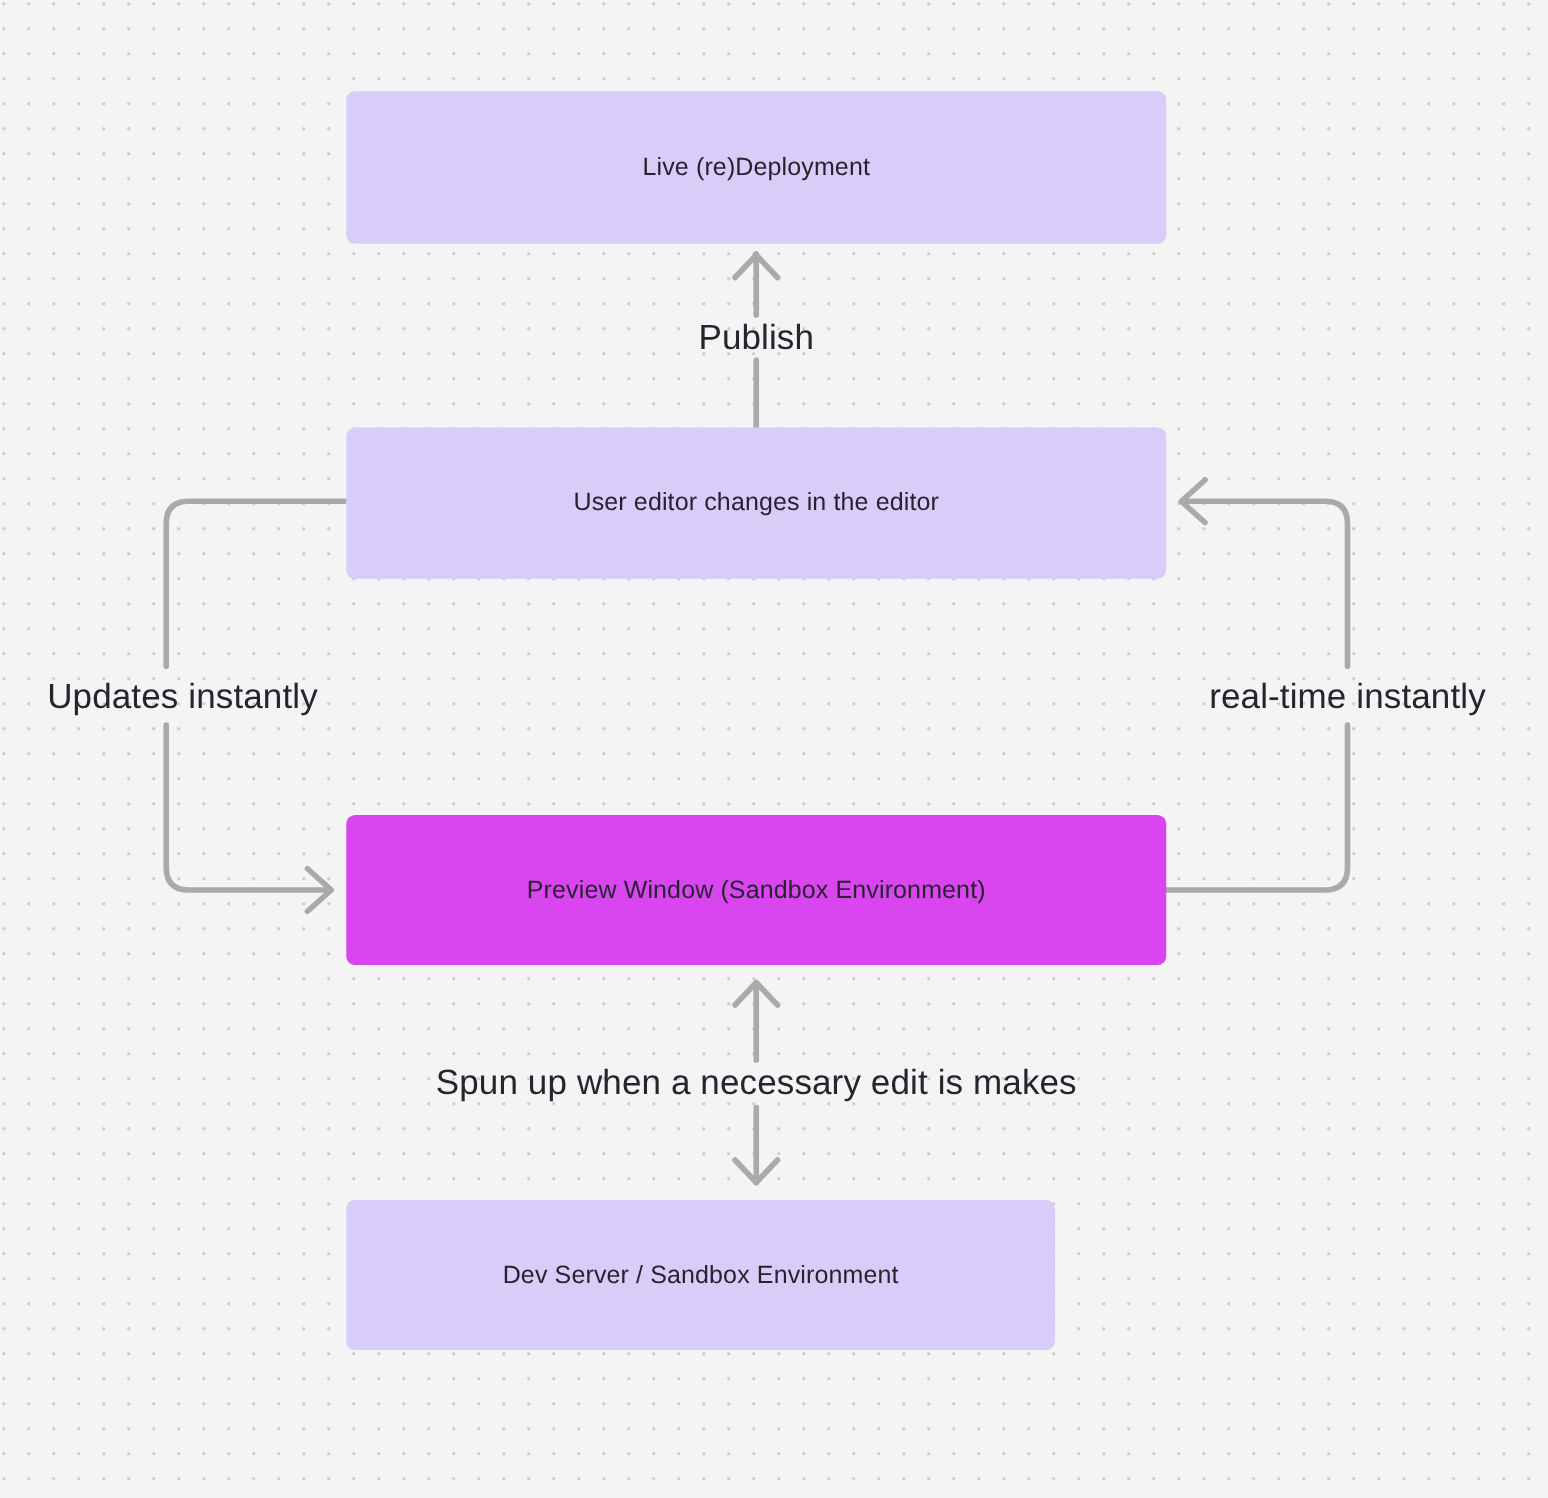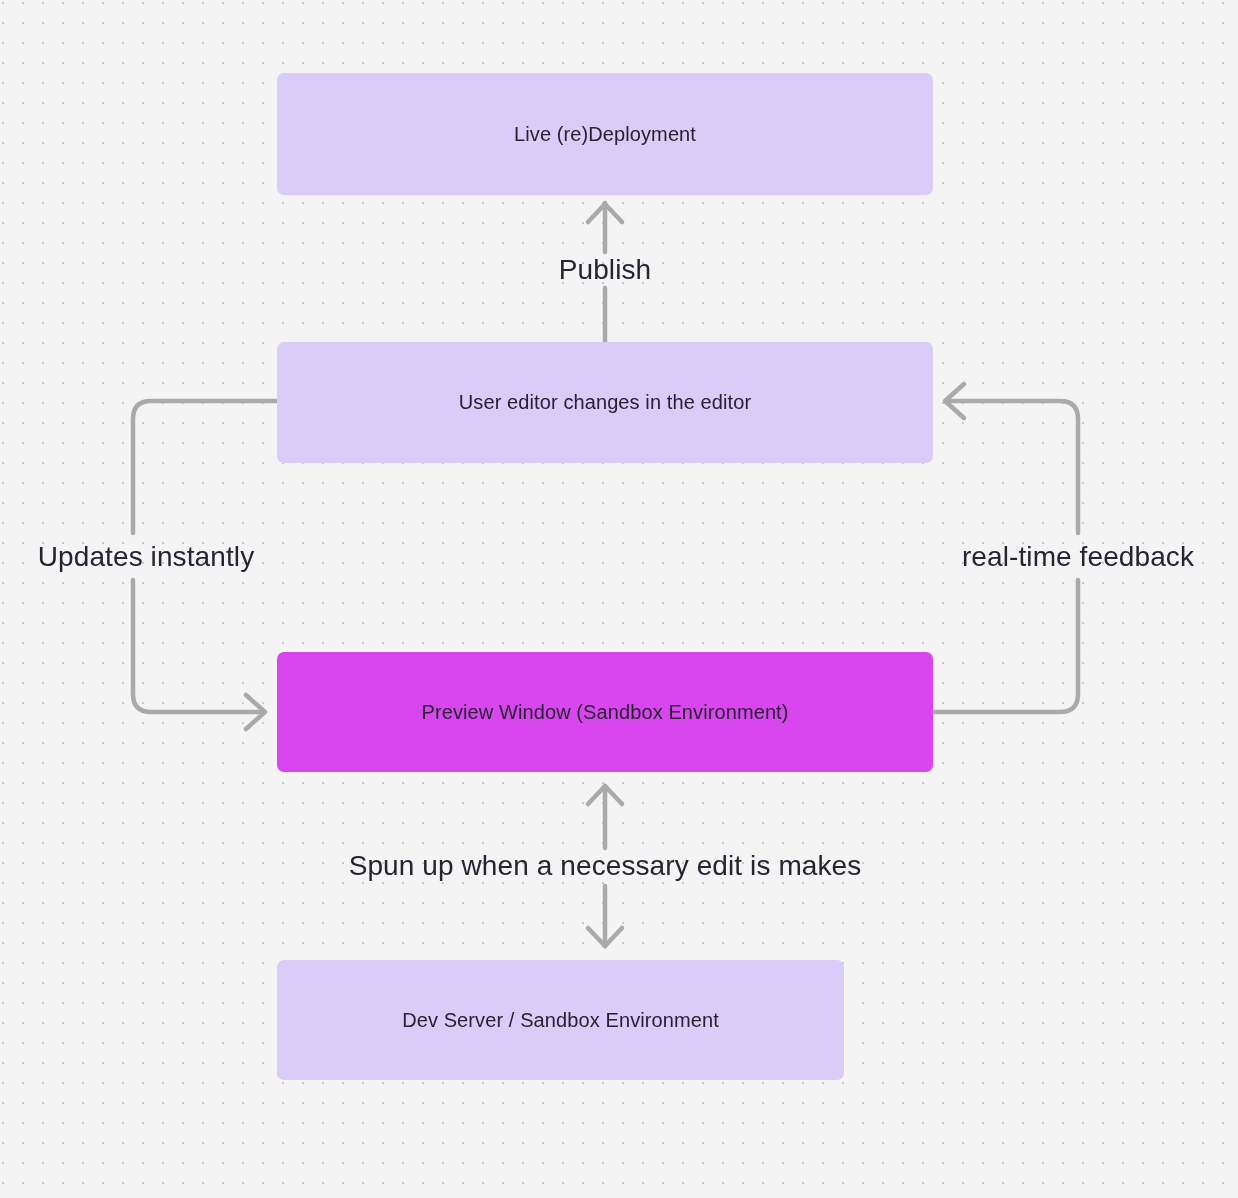--- a/index.html
+++ b/index.html
@@ -119,17 +119,17 @@
   </div>
 
   <div class="node" id="node-3" style="left: 277px; top: 960px; width: 567px; height: 120px; background: rgb(217, 204, 249); color: rgb(38, 35, 47);">
     <span class="node-label">Dev Server / Sandbox Environment</span>
   </div>
 
   <div class="edge-label" id="edge-label-0" style="left: 605px; top: 270px; color: rgb(39, 36, 47);">Publish</div>
 
   <div class="edge-label" id="edge-label-1" style="left: 146px; top: 557px; color: rgb(39, 36, 47);">Updates instantly</div>
 
-  <div class="edge-label" id="edge-label-2" style="left: 1078px; top: 557px; color: rgb(39, 36, 47);">real-time feedback</div>
+  <div class="edge-label" id="edge-label-2" style="left: 1078px; top: 557px; color: rgb(39, 36, 47);">real-time instantly</div>
 
   <div class="edge-label" id="edge-label-3" style="left: 605px; top: 866px; color: rgb(39, 36, 47);">Spun up when a necessary edit is makes</div>
 
 </div>
 
 </body></html>

